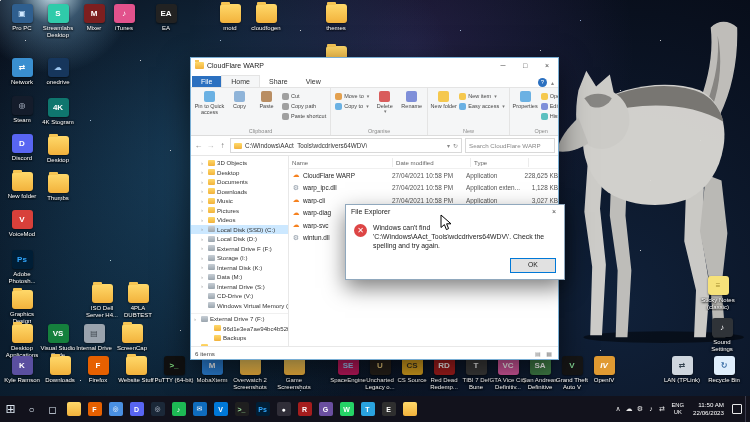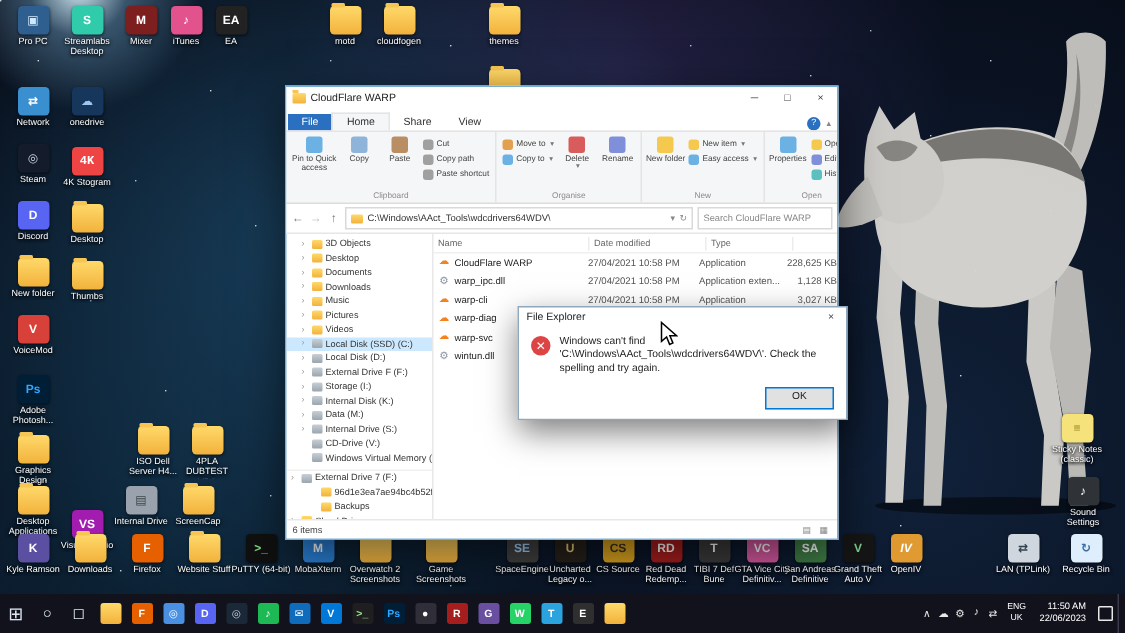--- a/index.html
+++ b/index.html
@@ -159,21 +159,21 @@
         <span>M</span>
       </div>
     <div class="dlabel">Mixer</div>
   </div>
     <div class="dicon" style="left: 106px; top: 4px;">
     <div class="glyph" style="background: rgb(226, 82, 140); color: rgb(255, 255, 255);">
         <span>♪</span>
       </div>
     <div class="dlabel">iTunes</div>
   </div>
-    <div class="dicon" style="left: 136px; top: 4px;">
+    <div class="dicon" style="left: 148px; top: 4px;">
     <div class="glyph" style="background: rgb(34, 34, 34); color: rgb(255, 255, 255);">
         <span>EA</span>
       </div>
     <div class="dlabel">EA</div>
   </div>
     <div class="dicon folder" style="left: 212px; top: 4px;">
     <div class="glyph">
         <span></span>
       </div>
     <div class="dlabel">motd</div>
@@ -208,21 +208,21 @@
       </div>
     <div class="dlabel">onedrive</div>
   </div>
     <div class="dicon" style="left: 4px; top: 96px;">
     <div class="glyph" style="background: rgb(20, 28, 43); color: rgb(207, 216, 232);">
         <span>◎</span>
       </div>
     <div class="dlabel">Steam</div>
   </div>
     <div class="dicon" style="left: 40px; top: 98px;">
-    <div class="glyph" style="background: #ef4444; color: rgb(255, 255, 255); font-family: Liberation Mono, monospace;">
+    <div class="glyph" style="background: #0f766e; color: rgb(255, 255, 255);">
         <span>4K</span>
       </div>
     <div class="dlabel">4K Stogram</div>
   </div>
     <div class="dicon" style="left: 4px; top: 134px;">
     <div class="glyph" style="background: rgb(88, 101, 242); color: rgb(255, 255, 255);">
         <span>D</span>
       </div>
     <div class="dlabel">Discord</div>
   </div>
@@ -274,21 +274,21 @@
       </div>
     <div class="dlabel">4PLA DUBTEST VPS</div>
   </div>
     <div class="dicon folder" style="left: 4px; top: 324px;">
     <div class="glyph">
         <span></span>
       </div>
     <div class="dlabel">Desktop Applications</div>
   </div>
     <div class="dicon" style="left: 40px; top: 324px;">
-    <div class="glyph" style="background: #a21caf; color: rgb(255, 255, 255); margin-top: 16px;">
+    <div class="glyph" style="background: #15803d; color: rgb(255, 255, 255);">
         <span>VS</span>
       </div>
     <div class="dlabel">Visual Studio Code</div>
   </div>
     <div class="dicon" style="left: 76px; top: 324px;">
     <div class="glyph" style="background: rgb(154, 163, 173); color: rgb(60, 68, 76);">
         <span>▤</span>
       </div>
     <div class="dlabel">Internal Drive</div>
   </div>
@@ -340,21 +340,21 @@
       </div>
     <div class="dlabel">Overwatch 2 Screenshots</div>
   </div>
     <div class="dicon folder" style="left: 276px; top: 356px;">
     <div class="glyph">
         <span></span>
       </div>
     <div class="dlabel">Game Screenshots</div>
   </div>
     <div class="dicon" style="left: 330px; top: 356px;">
-    <div class="glyph" style="background: #404040; color: rgb(159, 208, 255);">
+    <div class="glyph" style="background: #be185d; color: rgb(159, 208, 255);">
         <span>SE</span>
       </div>
     <div class="dlabel">SpaceEngine</div>
   </div>
     <div class="dicon" style="left: 362px; top: 356px;">
     <div class="glyph" style="background: rgb(38, 32, 26); color: rgb(232, 200, 122);">
         <span>U</span>
       </div>
     <div class="dlabel">Uncharted Legacy o...</div>
   </div>

